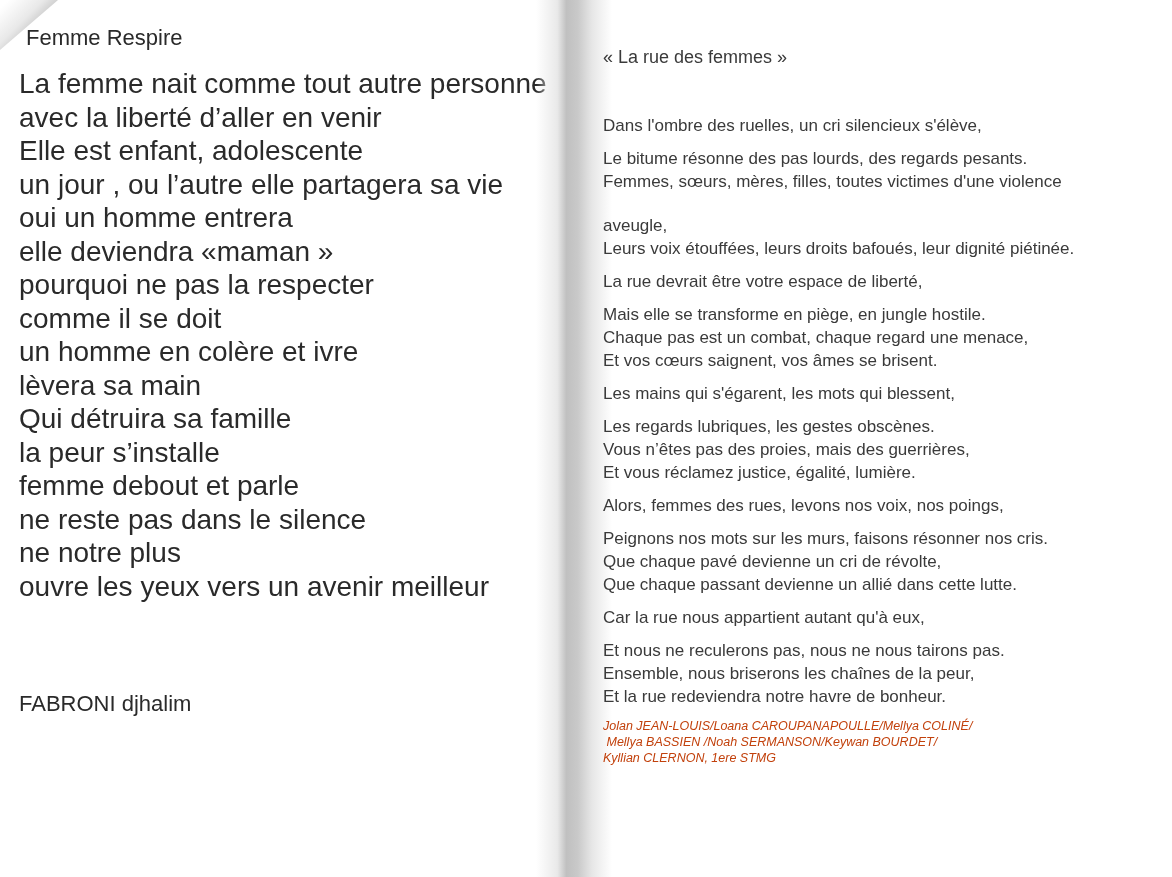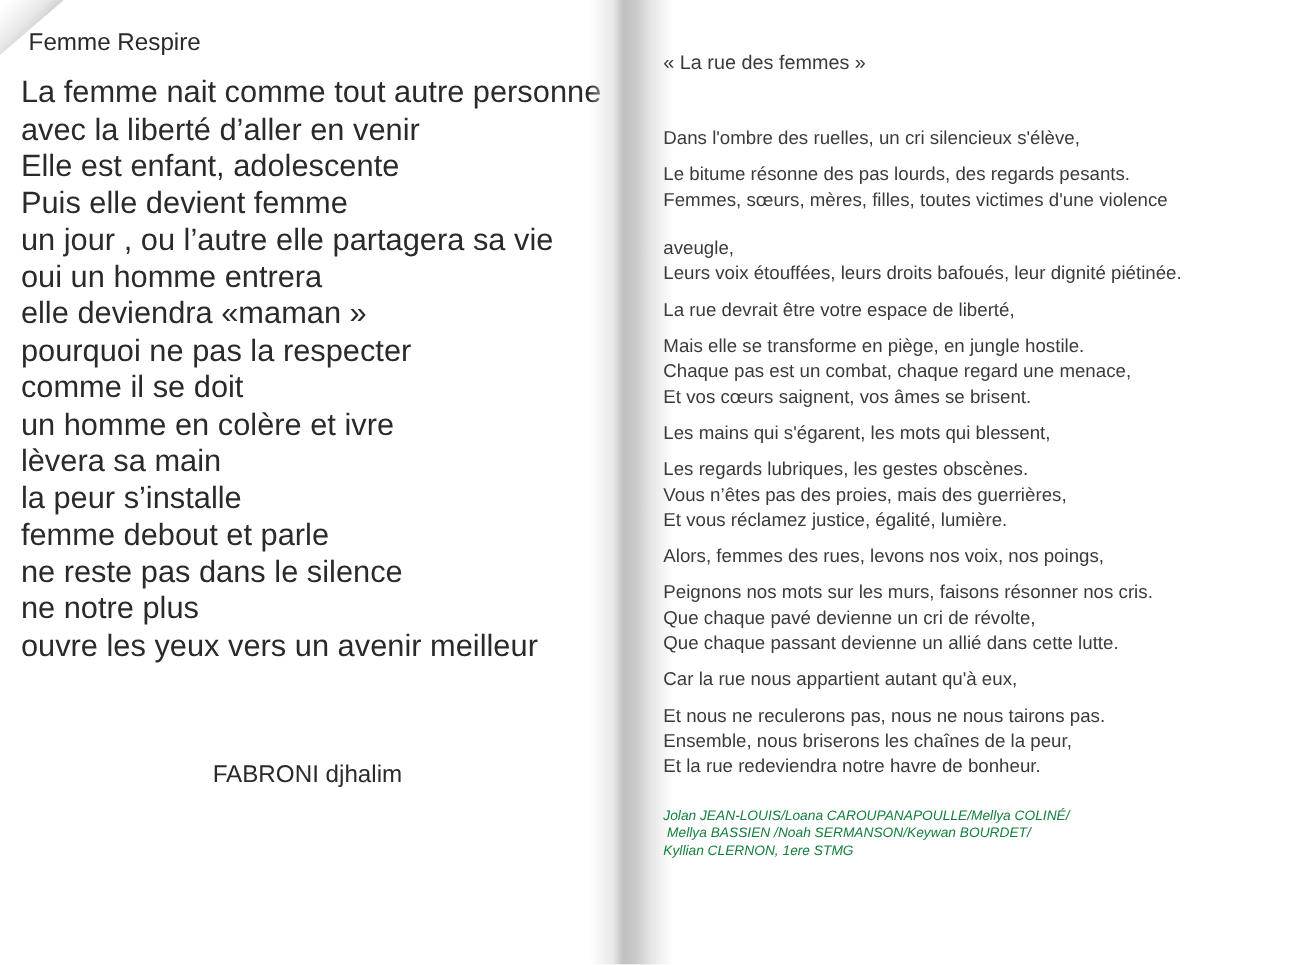--- a/index.html
+++ b/index.html
@@ -49,21 +49,20 @@
   }
   .left-line {
     font-size: 28px;
     line-height: 33.5px;
     white-space: pre;
   }
   .left-author {
     margin: 86px 0 0 19px;
     font-size: 22px;
     line-height: 30px;
-    text-align: center;
   }
 
   
   .gutter {
     position: absolute;
     top: 0;
     left: 536px;
     width: 76px;
     height: 877px;
     background: linear-gradient(90deg,
@@ -96,22 +95,22 @@
   .stanza {
     margin: 0 0 10px 0;
     font-size: 17px;
     line-height: 23px;
     white-space: pre-line;
   }
   .stanza.gap-large {
     margin-top: 21px;
   }
   .credits {
-    margin-top: 25px;
-    color: #15803d;
+    margin-top: 10px;
+    color: #c2410c;
   }
   .credit-line {
     font-size: 12.5px;
     line-height: 16px;
     font-style: italic;
     white-space: pre;
   }
 </style>
 </head>
 <body>
@@ -122,36 +121,36 @@
     <div class="page-curl"></div>
     <h1 class="left-title">Femme Respire</h1>
     <div class="left-body">
 
         <div class="left-line">La femme nait comme tout autre personne</div>
 
         <div class="left-line">avec la liberté d’aller en venir</div>
 
         <div class="left-line">Elle est enfant, adolescente</div>
 
-        <div class="left-line">Puis elle devient femme</div>
 
         <div class="left-line">un jour , ou l’autre elle partagera sa vie</div>
 
         <div class="left-line">oui un homme entrera</div>
 
         <div class="left-line">elle deviendra «maman »</div>
 
         <div class="left-line">pourquoi ne pas la respecter</div>
 
         <div class="left-line">comme il se doit</div>
 
         <div class="left-line">un homme en colère et ivre</div>
 
         <div class="left-line">lèvera sa main</div>
 
+        <div class="left-line">Qui détruira sa famille</div>
 
         <div class="left-line">la peur s’installe</div>
 
         <div class="left-line">femme debout et parle</div>
 
         <div class="left-line">ne reste pas dans le silence</div>
 
         <div class="left-line">ne notre plus</div>
 
         <div class="left-line">ouvre les yeux vers un avenir meilleur</div>

